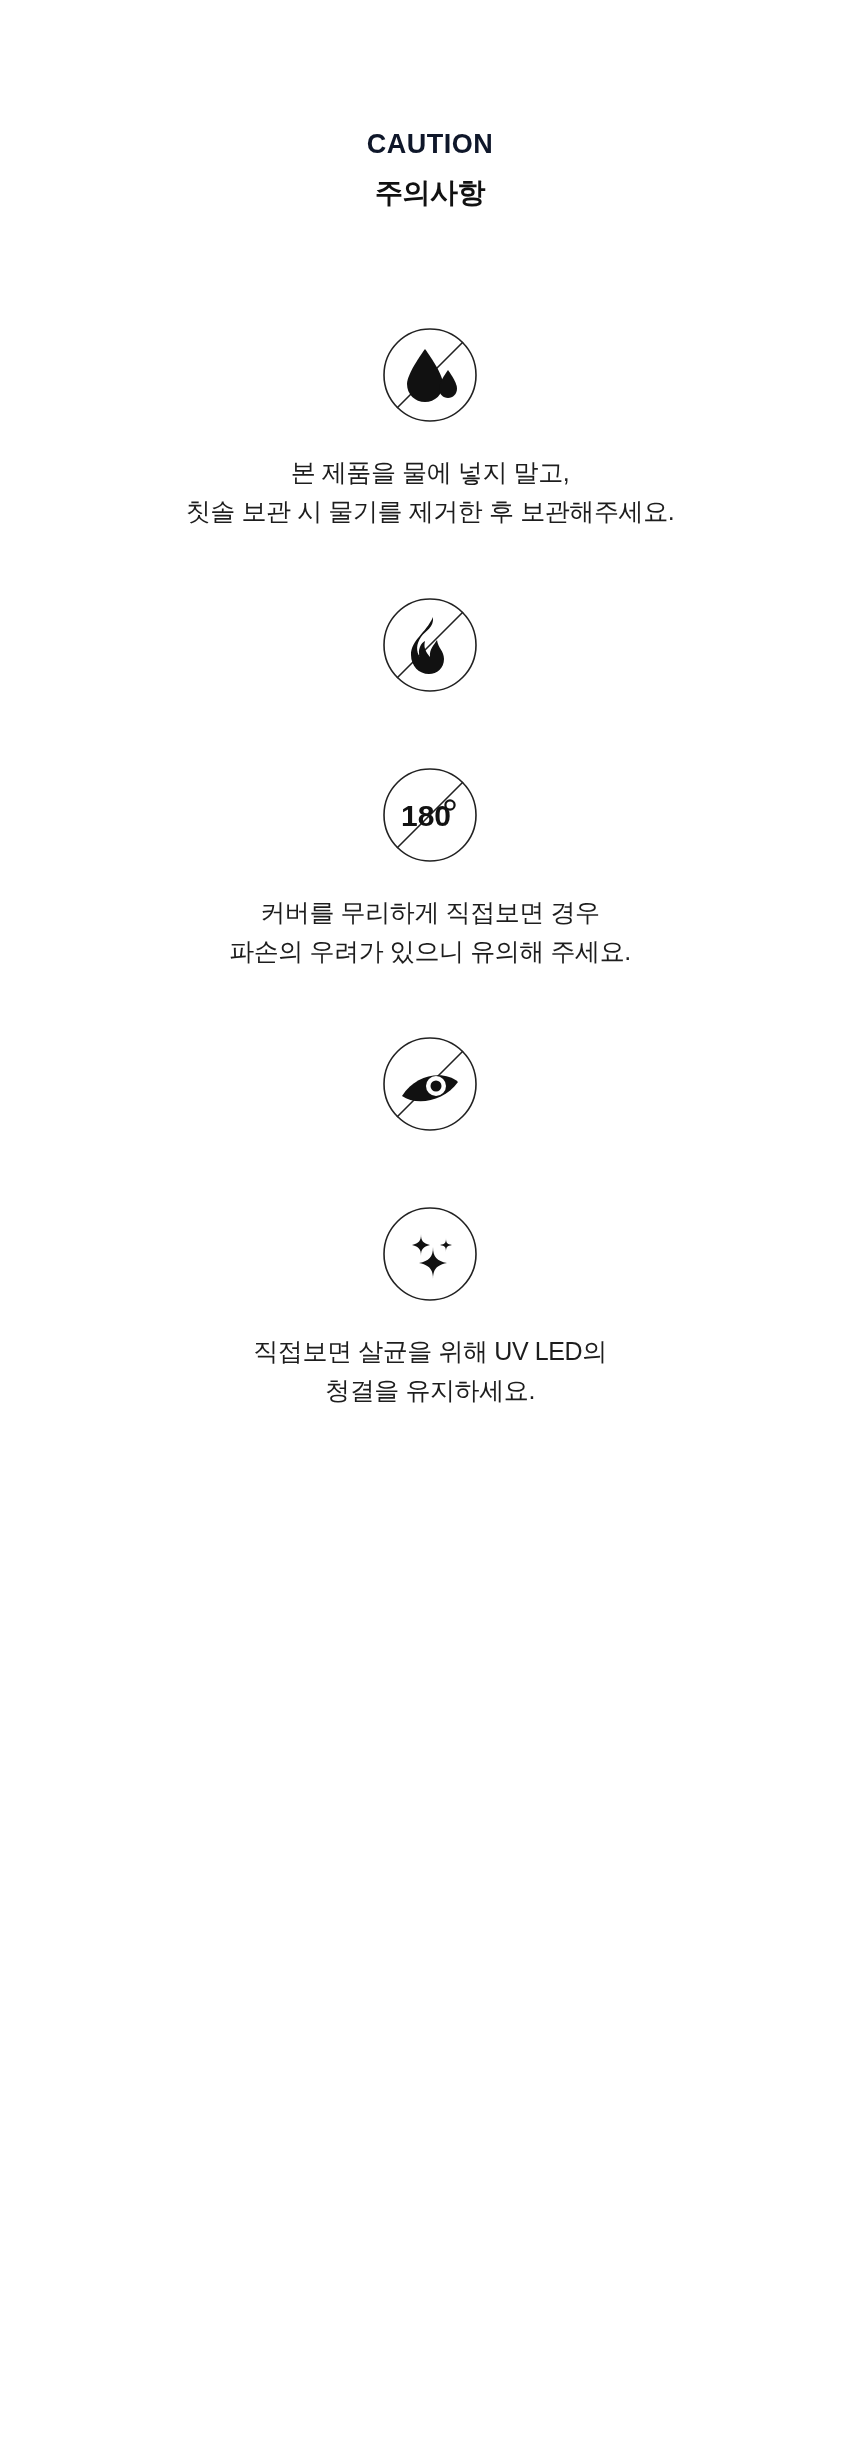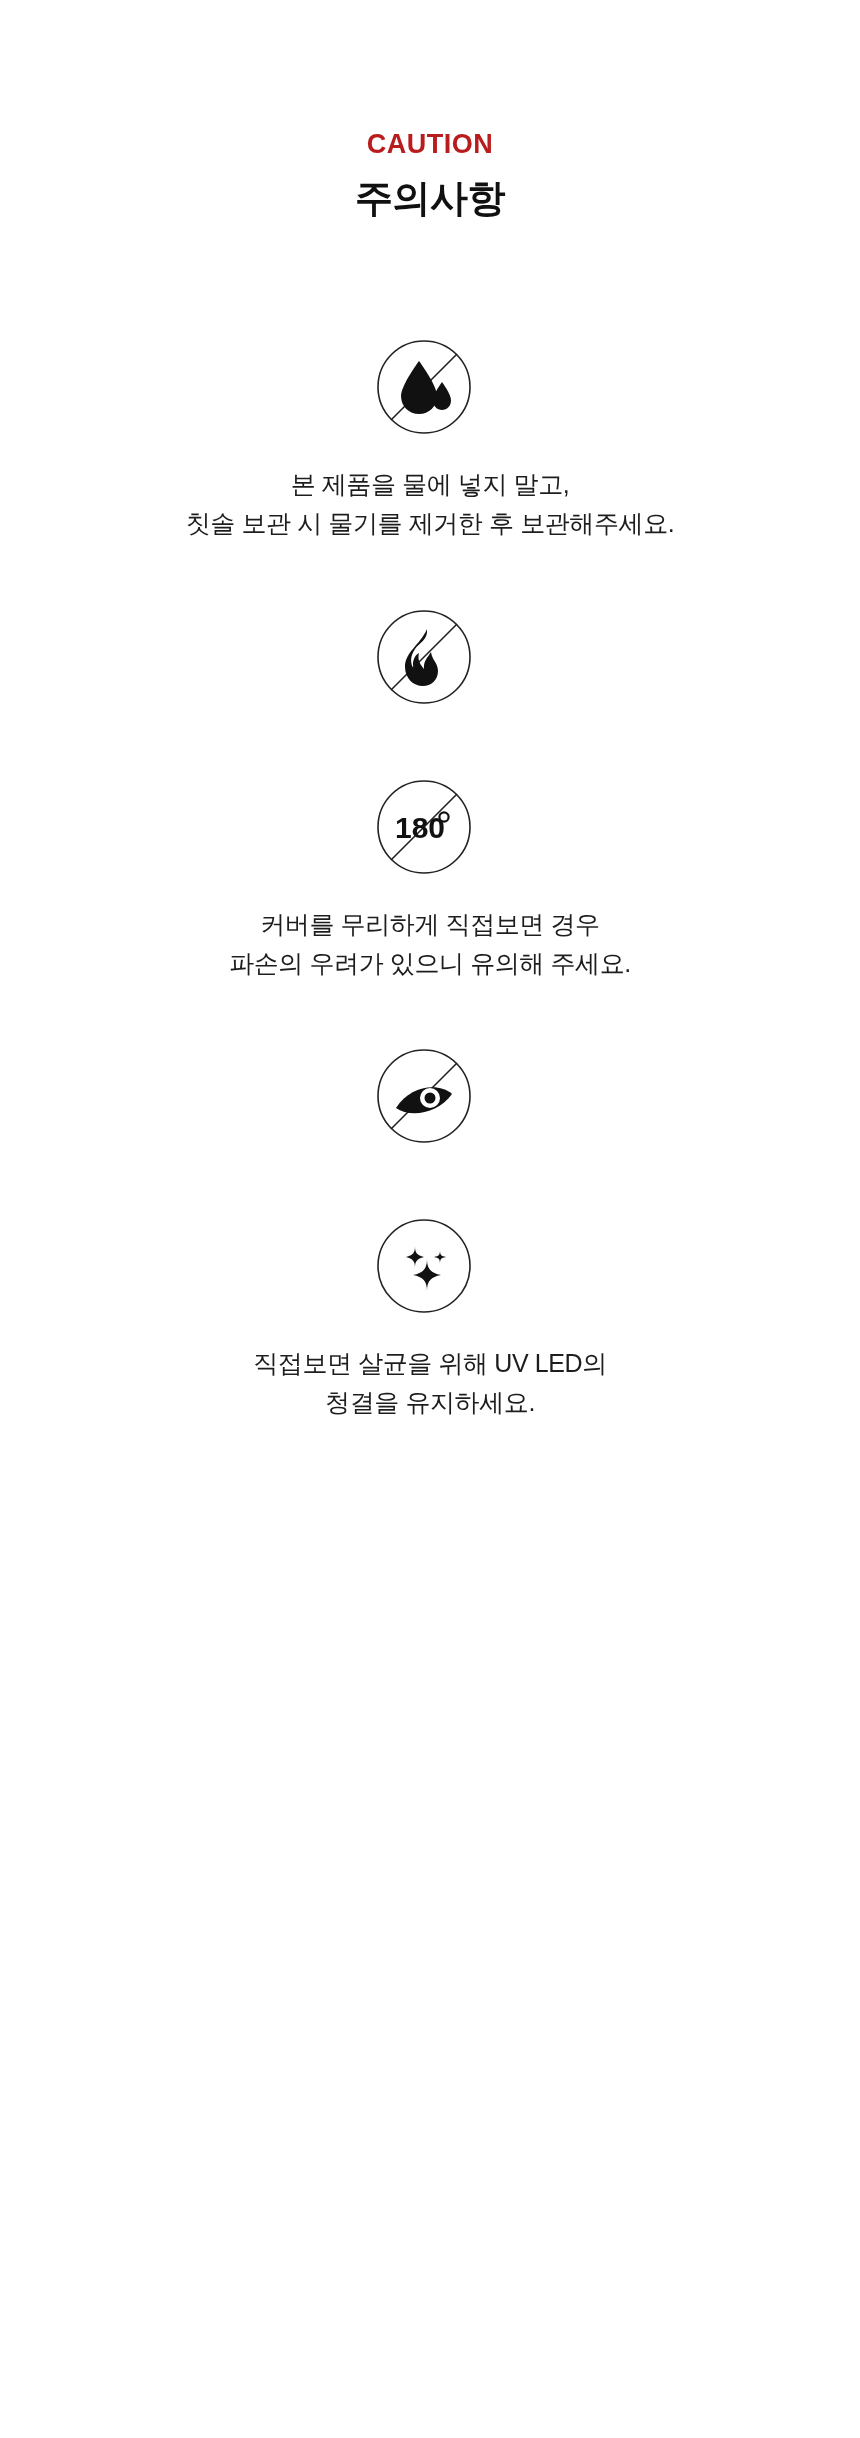--- a/index.html
+++ b/index.html
@@ -21,27 +21,27 @@
     box-sizing: border-box;
     padding-top: 130px;
     display: flex;
     flex-direction: column;
     align-items: center;
   }
   .eyebrow {
     font-size: 27px;
     font-weight: bold;
     letter-spacing: 0.5px;
-    color: #b91c1c;
+    color: #0f172a;
     line-height: 1.1;
     text-align: center;
   }
   .title {
     margin-top: 16px;
-    font-size: 38px;
+    font-size: 28px;
     font-weight: bold;
     letter-spacing: -0.5px;
     color: #111111;
     line-height: 1.2;
     text-align: right;
   }
 
   .items {
     margin-top: 110px;
     width: 860px;
@@ -56,20 +56,21 @@
     align-items: center;
   }
   .item + .item {
     margin-top: 58px;
   }
   .icon-wrap {
     width: 112px;
     height: 112px;
     display: flex;
     align-items: center;
+    justify-content: center;
   }
   .icon-wrap svg {
     display: block;
   }
   .caption {
     margin-top: 22px;
     font-size: 25px;
     line-height: 1.55;
     color: #1d1d1d;
     text-align: center;

